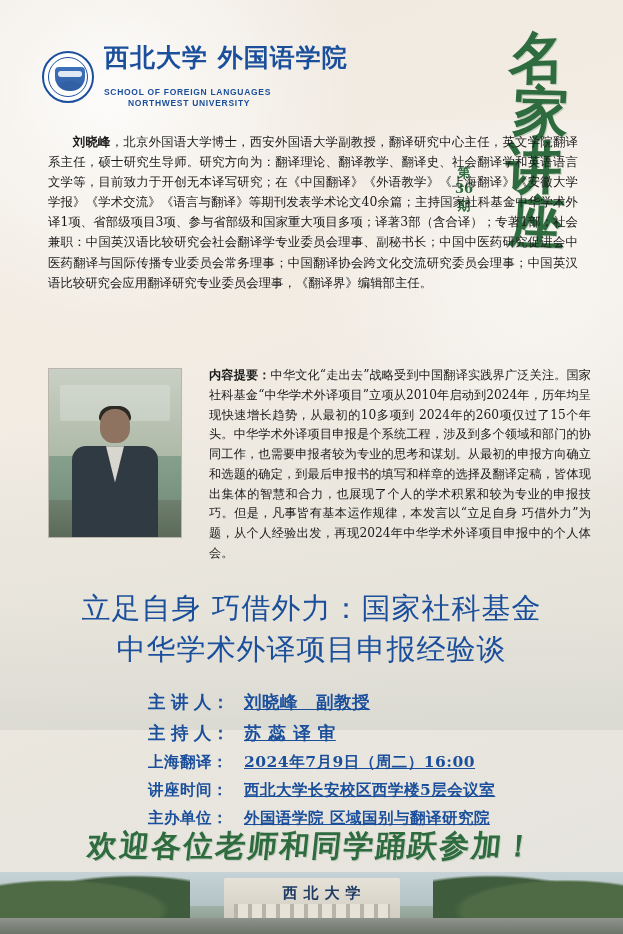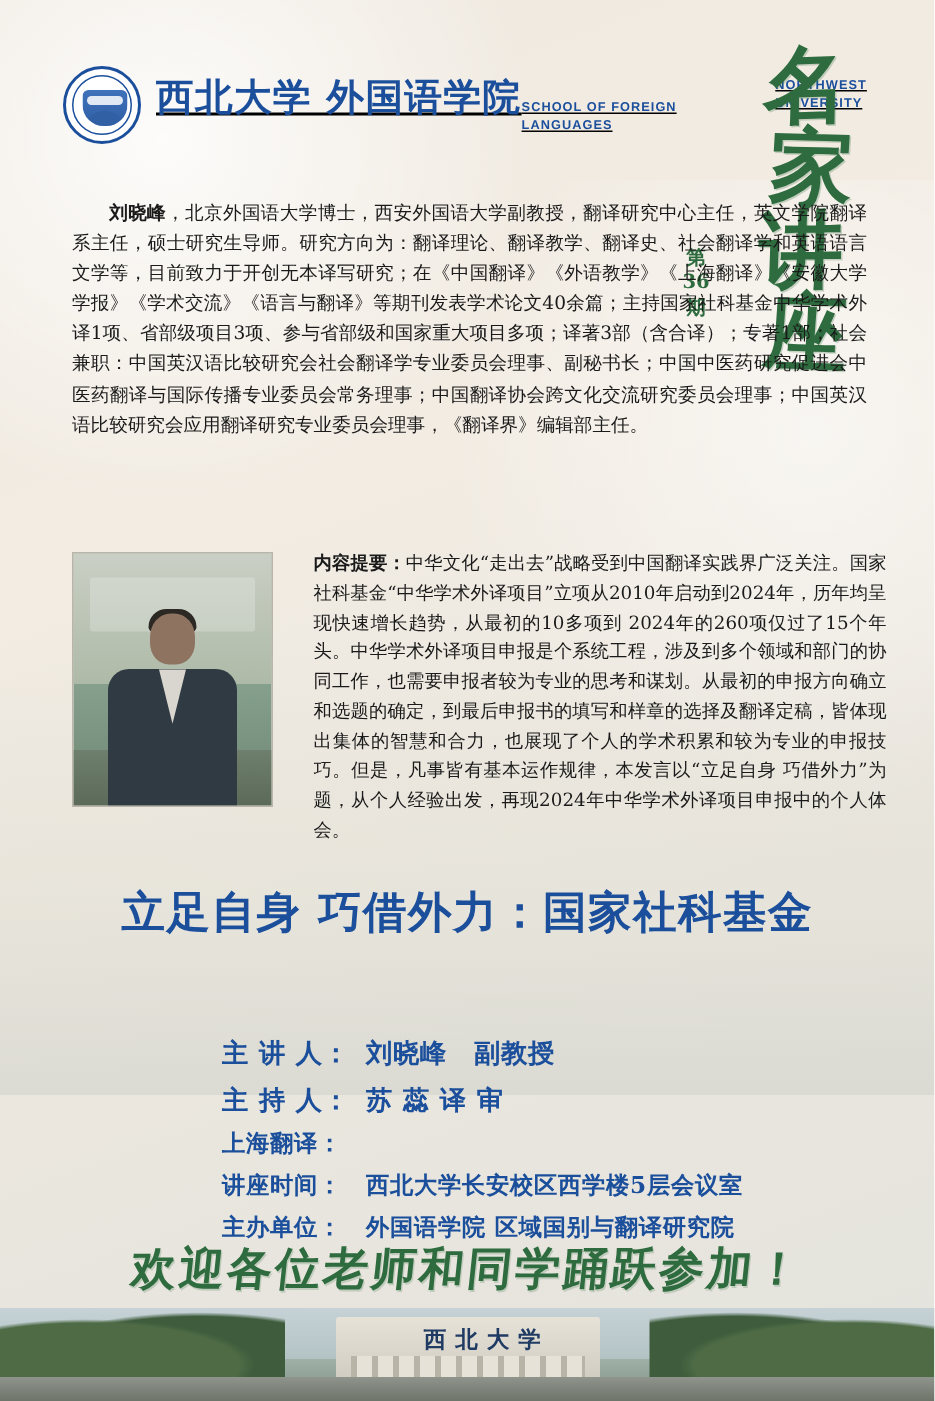--- a/index.html
+++ b/index.html
@@ -82,23 +82,22 @@
     content: "";
     position: absolute;
     left: 3px; top: 4px;
     width: 24px; height: 6px;
     background: #ffffff;
     border-radius: 3px;
     opacity: .85;
   }
   .school-names {
     display: flex;
-    flex-direction: row;
+    flex-direction: column;
     justify-content: center;
-    text-decoration: underline;
   }
   .school-cn {
     font-family: "DejaVu Serif", serif;
     font-weight: bold;
     font-size: 25px;
     letter-spacing: 1px;
     color: #1b4f9c;
     line-height: 1.12;
     white-space: nowrap;
   }
@@ -243,21 +242,21 @@
   .abstract b { font-weight: bold; }
 
   
   .lecture-title {
     position: absolute;
     left: 0;
     top: 588px;
     width: 623px;
     text-align: center;
     font-family: "DejaVu Serif", serif;
-    font-weight: bold;
+    font-weight: normal;
     font-size: 29px;
     line-height: 1.42;
     color: #1b4f9c;
     letter-spacing: 1px;
   }
 
   
   .info-block {
     position: absolute;
     left: 148px;
@@ -270,25 +269,27 @@
     display: flex;
     align-items: baseline;
     margin-bottom: 7px;
   }
   .info-label {
     font-weight: bold;
     font-size: 15.5px;
     letter-spacing: .5px;
     width: 96px;
     flex: 0 0 auto;
+    font-family: Liberation Serif, serif;
   }
   .info-value {
     font-weight: bold;
     font-size: 15.5px;
     letter-spacing: .5px;
+    text-decoration: underline;
   }
   .info-row.big .info-label,
   .info-row.big .info-value {
     font-size: 17.5px;
   }
 
   
   .welcome {
     position: absolute;
     left: 0;
@@ -404,33 +405,35 @@
     <div class="person-head"></div>
     <div class="person-body"></div>
   </div>
 
   <div class="abstract">
     <b>内容提要：</b><span>中华文化“走出去”战略受到中国翻译实践界广泛关注。国家社科基金“中华学术外译项目”立项从2010年启动到2024年，历年均呈现快速增长趋势，从最初的10多项到 2024年的260项仅过了15个年头。中华学术外译项目申报是个系统工程，涉及到多个领域和部门的协同工作，也需要申报者较为专业的思考和谋划。从最初的申报方向确立和选题的确定，到最后申报书的填写和样章的选择及翻译定稿，皆体现出集体的智慧和合力，也展现了个人的学术积累和较为专业的申报技巧。但是，凡事皆有基本运作规律，本发言以“立足自身 巧借外力”为题，从个人经验出发，再现2024年中华学术外译项目申报中的个人体会。</span>
   </div>
 
   <div class="lecture-title">
     <div>立足自身 巧借外力：国家社科基金</div>
+    <div>中华学术外译项目申报经验谈</div>
   </div>
 
   <div class="info-block">
     <div class="info-row big">
       <div class="info-label">主 讲 人：</div>
       <div class="info-value">刘晓峰　副教授</div>
     </div>
     <div class="info-row big">
       <div class="info-label">主 持 人：</div>
       <div class="info-value">苏 蕊 译 审</div>
     </div>
     <div class="info-row">
       <div class="info-label">上海翻译：</div>
+      <div class="info-value">2024年7月9日（周二）16:00</div>
     </div>
     <div class="info-row">
       <div class="info-label">讲座时间：</div>
       <div class="info-value">西北大学长安校区西学楼5层会议室</div>
     </div>
     <div class="info-row">
       <div class="info-label">主办单位：</div>
       <div class="info-value">外国语学院  区域国别与翻译研究院</div>
     </div>
   </div>

